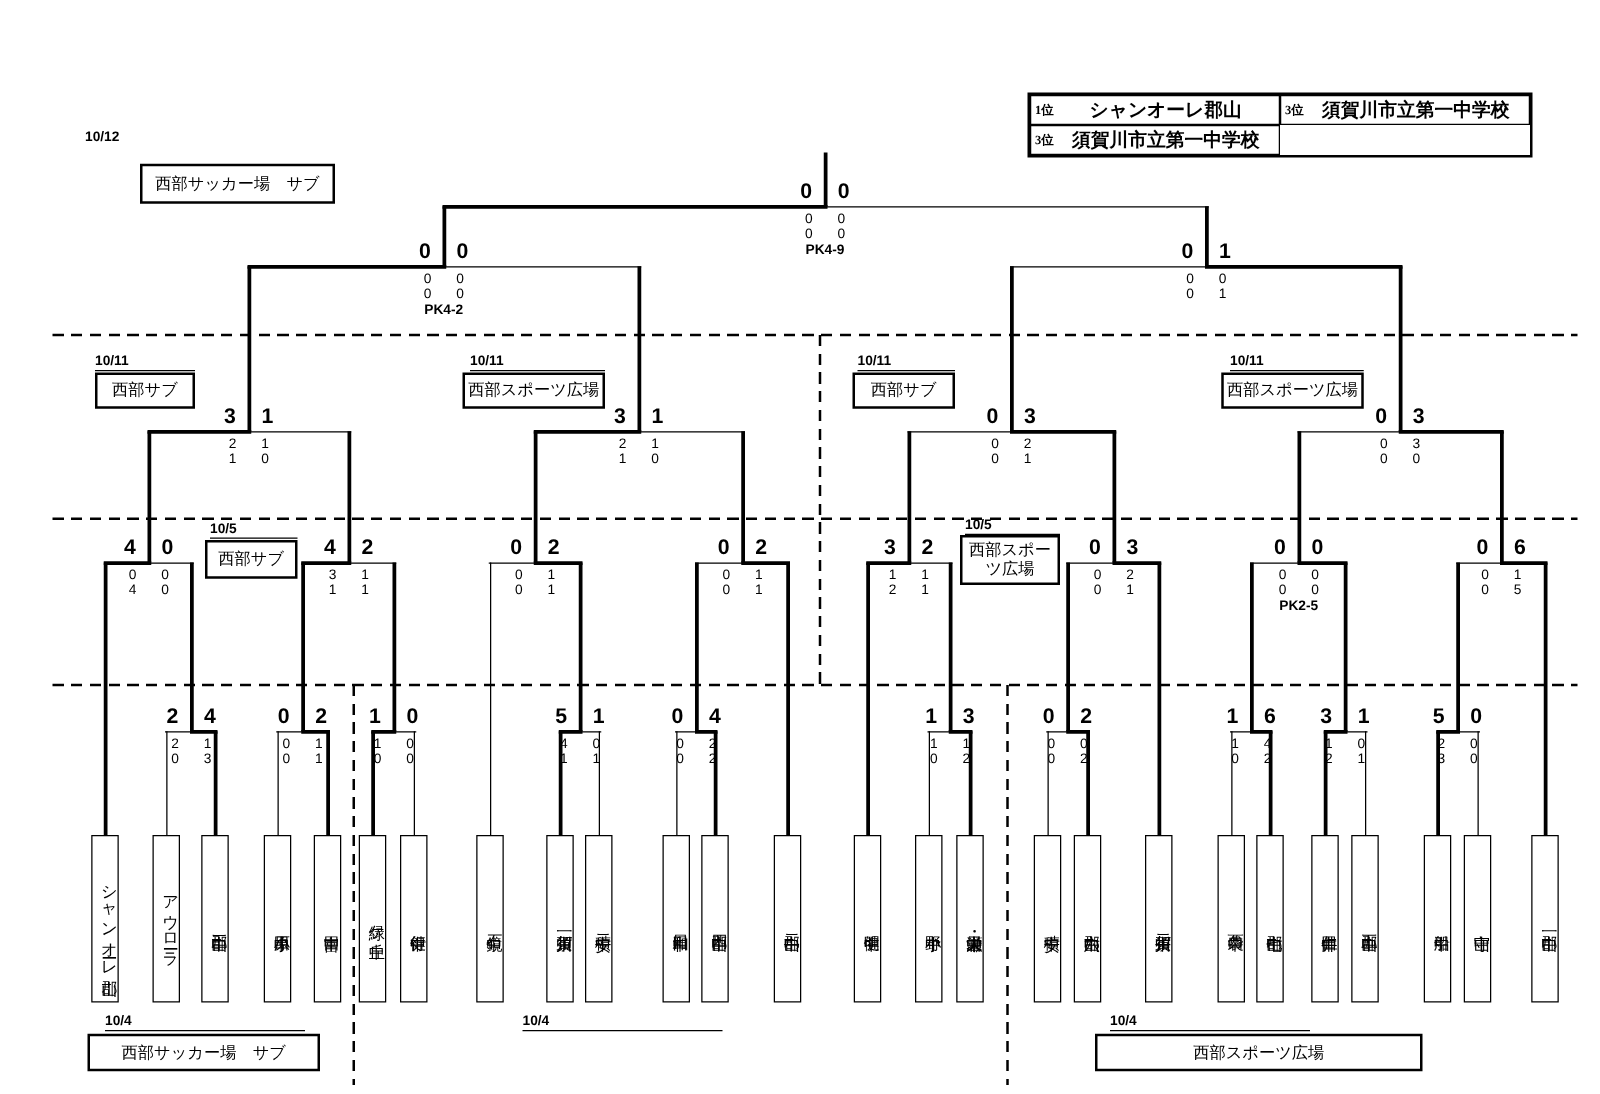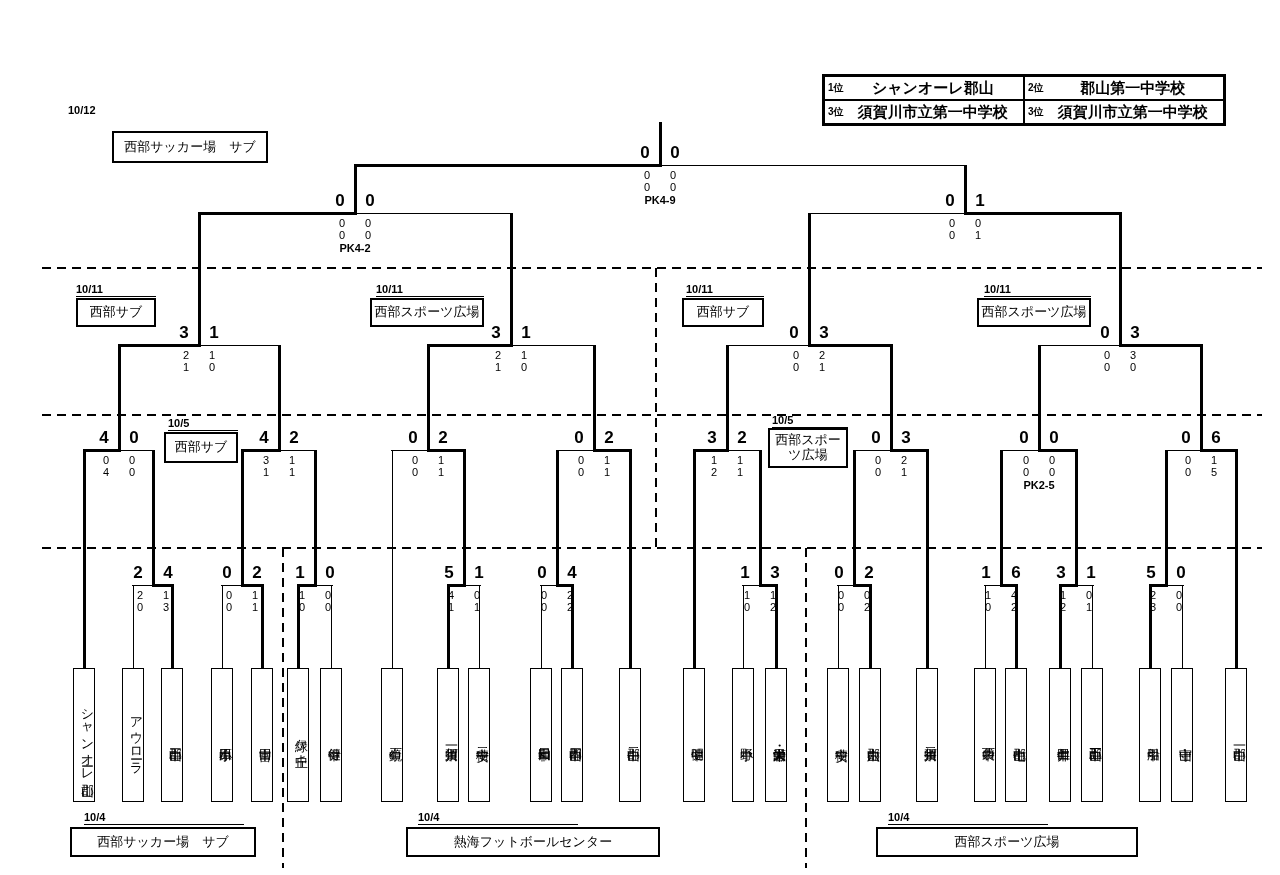--- a/index.html
+++ b/index.html
@@ -7,21 +7,21 @@
     width:1280px;height:875px;position:relative;overflow:hidden;
     font-family:"Liberation Sans","DejaVu Sans",sans-serif;color:#000;
   }
   .abs{position:absolute;}
   .title{position:absolute;top:10px;left:0;width:1280px;text-align:center;
          font-weight:bold;font-size:17px;line-height:1.4;}
   .standings{position:absolute;left:822px;top:74px;display:grid;
              grid-template-columns:200px 200px;border:2px solid #000;background:#fff;}
   .standings .cell{border:1px solid #000;height:24px;display:flex;align-items:center;
                    padding:0 3px;box-sizing:border-box;background:#fff;}
-  .standings .rank{font-size:10px;font-weight:bold;margin-right:2px;white-space:nowrap;}
+  .standings .rank{font-size:10px;font-weight:bold;margin-right:2px;white-space:nowrap;font-family:Liberation Serif, serif;}
   .standings .name{font-size:15px;font-weight:bold;flex:1;text-align:center;white-space:nowrap;}
   .team-box{border:1.5px solid #000;box-sizing:border-box;background:#fff;
             writing-mode:vertical-rl;font-size:13px;line-height:1.0;
             padding-top:5px;text-align:left;display:flex;justify-content:center;}
   .venue-box{border:2px solid #000;box-sizing:border-box;background:#fff;
              display:flex;align-items:center;justify-content:center;
              font-size:13px;text-align:center;white-space:pre-line;line-height:1.15;}
   .venue-date{font-size:11px;font-weight:bold;white-space:nowrap;}
   .score-big{font-size:17px;font-weight:bold;text-align:center;line-height:1;}
   .score-half{font-size:11px;text-align:center;line-height:1;}
@@ -31,24 +31,20 @@
 </head>
 <body>
 
 <div class="title">
 </div>
 
 <div class="standings">
   <div class="cell">
     <span class="rank">1位</span>
     <span class="name">シャンオーレ郡山</span>
-  </div>
-  <div class="cell">
-    <span class="rank">2位</span>
-    <span class="name">郡山第一中学校</span>
   </div>
   <div class="cell">
     <span class="rank">3位</span>
     <span class="name">須賀川市立第一中学校</span>
   </div>
   <div class="cell">
     <span class="rank">3位</span>
     <span class="name">須賀川市立第一中学校</span>
   </div>
 </div>
@@ -353,21 +349,20 @@
     <div class="abs venue-box" style="left: 164px; top: 432px; width: 74px; height: 31px;">西部サブ</div>
     <div class="abs venue-date" style="left: 772px; top: 414px; width: 60px;">10/5</div>
     <div class="abs line" style="left: 772px; top: 427px; width: 76px; height: 1px;"></div>
     <div class="abs venue-box" style="left: 768px; top: 428px; width: 80px; height: 40px;">西部スポー
 ツ広場</div>
     <div class="abs venue-date" style="left: 84px; top: 811px; width: 60px;">10/4</div>
     <div class="abs line" style="left: 84px; top: 824px; width: 160px; height: 1px;"></div>
     <div class="abs venue-box" style="left: 70px; top: 827px; width: 186px; height: 30px;">西部サッカー場　サブ</div>
     <div class="abs venue-date" style="left: 418px; top: 811px; width: 60px;">10/4</div>
     <div class="abs line" style="left: 418px; top: 824px; width: 160px; height: 1px;"></div>
-    <div class="abs venue-box" style="left: 406px; top: 827px; width: 254px; height: 30px;">熱海フットボールセンター</div>
     <div class="abs venue-date" style="left: 888px; top: 811px; width: 60px;">10/4</div>
     <div class="abs line" style="left: 888px; top: 824px; width: 160px; height: 1px;"></div>
     <div class="abs venue-box" style="left: 876px; top: 827px; width: 262px; height: 30px;">西部スポーツ広場</div>
     <div class="abs" style="left: 42px; top: 267px; width: 1220px; height: 2px; background: repeating-linear-gradient(90deg, rgb(0, 0, 0) 0px, rgb(0, 0, 0) 9px, transparent 9px, transparent 15px);"></div>
     <div class="abs" style="left: 42px; top: 414px; width: 1220px; height: 2px; background: repeating-linear-gradient(90deg, rgb(0, 0, 0) 0px, rgb(0, 0, 0) 9px, transparent 9px, transparent 15px);"></div>
     <div class="abs" style="left: 42px; top: 547px; width: 1220px; height: 2px; background: repeating-linear-gradient(90deg, rgb(0, 0, 0) 0px, rgb(0, 0, 0) 9px, transparent 9px, transparent 15px);"></div>
     <div class="abs" style="left: 655px; top: 268px; width: 2px; height: 280px; background: repeating-linear-gradient(rgb(0, 0, 0) 0px, rgb(0, 0, 0) 9px, transparent 9px, transparent 15px);"></div>
     <div class="abs" style="left: 282px; top: 548px; width: 2px; height: 320px; background: repeating-linear-gradient(rgb(0, 0, 0) 0px, rgb(0, 0, 0) 9px, transparent 9px, transparent 15px);"></div>
     <div class="abs" style="left: 805px; top: 548px; width: 2px; height: 320px; background: repeating-linear-gradient(rgb(0, 0, 0) 0px, rgb(0, 0, 0) 9px, transparent 9px, transparent 15px);"></div>
   </div>

